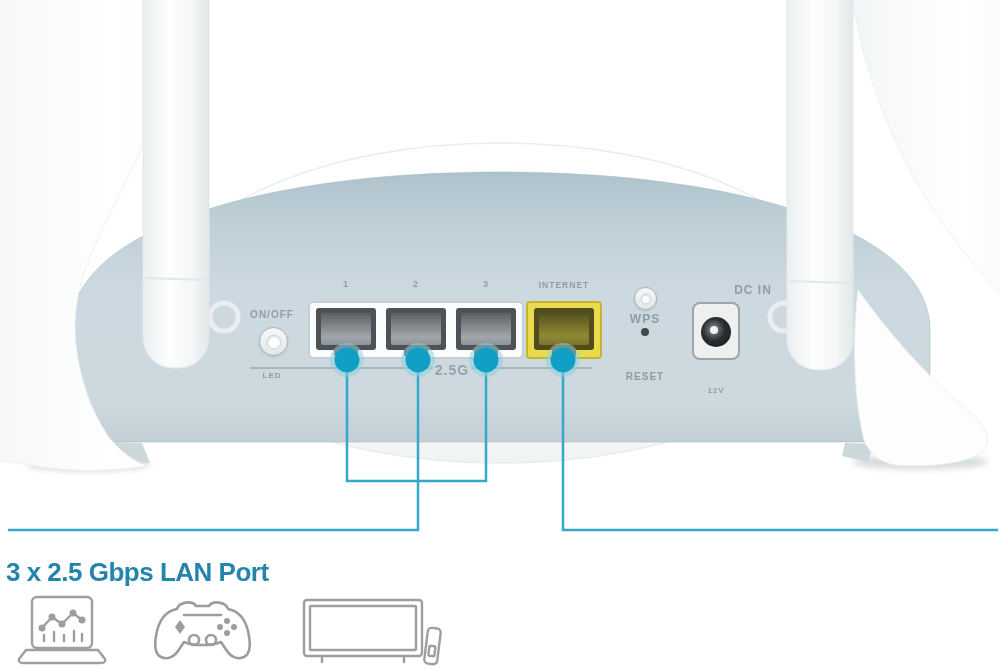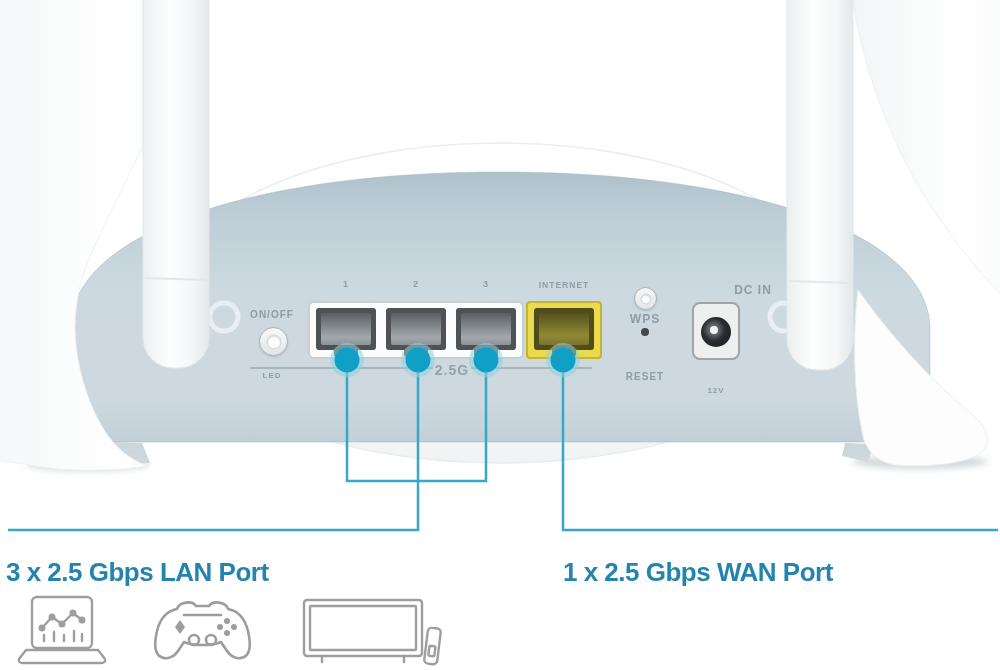--- a/index.html
+++ b/index.html
@@ -183,21 +183,20 @@
       <circle cx="486" cy="360" r="12.5" fill="#10a0c6"></circle>
     </g>
     <g>
       <circle cx="563" cy="360" r="17" fill="#8fd0e2" opacity="0.55"></circle>
       <circle cx="563" cy="360" r="12.5" fill="#10a0c6"></circle>
     </g>
   </svg>
 
   <div class="layer annot">
     <div class="heading" style="left:6px;">3 x 2.5 Gbps LAN Port</div>
-    <div class="heading" style="left:563px;">1 x 2.5 Gbps WAN Port</div>
 
     <svg class="icon" style="left:16px;top:594px;" width="92" height="74" viewBox="0 0 92 74" fill="none" stroke="#9e9e9e" stroke-width="2.4" stroke-linecap="round" stroke-linejoin="round">
       <rect x="16" y="3" width="60" height="51" rx="5"></rect>
       <polyline points="26,34 36,23 46,30 57,19 66,26"></polyline>
       <circle cx="26" cy="34" r="2.3" fill="#9e9e9e"></circle>
       <circle cx="36" cy="23" r="2.3" fill="#9e9e9e"></circle>
       <circle cx="46" cy="30" r="2.3" fill="#9e9e9e"></circle>
       <circle cx="57" cy="19" r="2.3" fill="#9e9e9e"></circle>
       <circle cx="66" cy="26" r="2.3" fill="#9e9e9e"></circle>
       <line x1="28" y1="41" x2="28" y2="47"></line>

